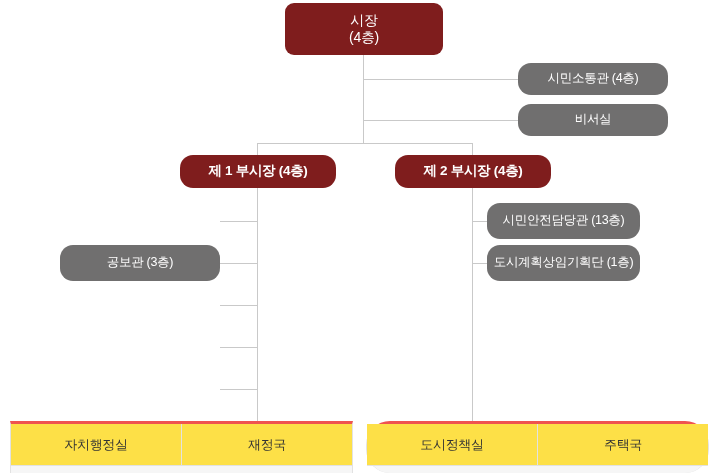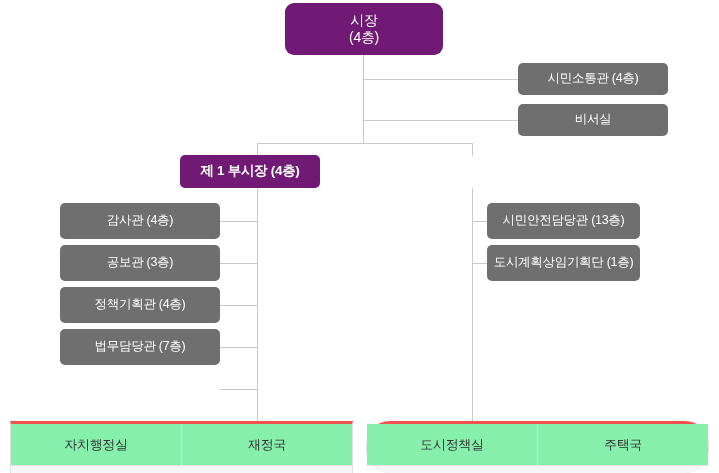--- a/index.html
+++ b/index.html
@@ -29,40 +29,40 @@
   .line.h { height: 1px; }
 
   
   .node {
     position: absolute;
     box-sizing: border-box;
     display: flex;
     align-items: center;
     justify-content: center;
     text-align: center;
-    border-radius: 5px;
+    border-radius: 13px;
     color: #ffffff;
     line-height: 1.25;
     letter-spacing: -0.3px;
     z-index: 3;
   }
-  .node.blue { background: #701a75; }
+  .node.blue { background: #7f1d1d; }
   .node.gray { background: #706f6f; }
 
   .node-mayor {
     left: 285px; top: 3px;
     width: 158px; height: 52px;
     font-size: 14px;
     border-radius: 9px;
   }
   .node-mayor .l1 { display: block; }
   .node-mayor .l2 { display: block; }
 
   .node-vice {
-    width: 140px; height: 33px;
+    width: 156px; height: 33px;
     font-size: 13.5px;
     font-weight: bold;
   }
   .node-vice1 { left: 180px; top: 155px; }
   .node-vice2 { left: 395px; top: 155px; }
 
   .node-staff {
     font-size: 12.5px;
     height: 32px;
   }
@@ -117,21 +117,21 @@
     display: flex;
     align-items: center;
     justify-content: center;
     font-size: 13px;
     color: #333333;
     letter-spacing: -0.3px;
     border-right: 1px solid #e2e2e2;
     border-bottom: 1px solid #e2e2e2;
     box-sizing: border-box;
     height: 42px;
-    background: #86efac;
+    background: #fde047;
   }
   .dept-cell:last-child { border-right: none; }
 </style>
 </head>
 <body>
 
 <div id="org-chart">
 
   <div class="line v" style="left:363px; top:55px; height:89px;"></div>
 
@@ -165,33 +165,27 @@
   <div class="node gray node-staff node-s-r node-s-r1">
     <span>시민소통관 (4층)</span>
   </div>
   <div class="node gray node-staff node-s-r node-s-r2">
     <span>비서실</span>
   </div>
 
   <div class="node blue node-vice node-vice1">
     <span>제 1 부시장 (4층)</span>
   </div>
-
-  <div class="node gray node-staff node-l node-l1">
-    <span>감사관 (4층)</span>
-  </div>
+  <div class="node blue node-vice node-vice2">
+    <span>제 2 부시장 (4층)</span>
+  </div>
+
   <div class="node gray node-staff node-l node-l2">
     <span>공보관 (3층)</span>
   </div>
-  <div class="node gray node-staff node-l node-l3">
-    <span>정책기획관 (4층)</span>
-  </div>
-  <div class="node gray node-staff node-l node-l4">
-    <span>법무담당관 (7층)</span>
-  </div>
 
   <div class="node gray node-staff node-r node-r1">
     <span>시민안전담당관 (13층)</span>
   </div>
   <div class="node gray node-staff node-r node-r2">
     <span>도시계획상임기획단 (1층)</span>
   </div>
 
   <div class="dept-table left">
     <div class="dept-cell">

